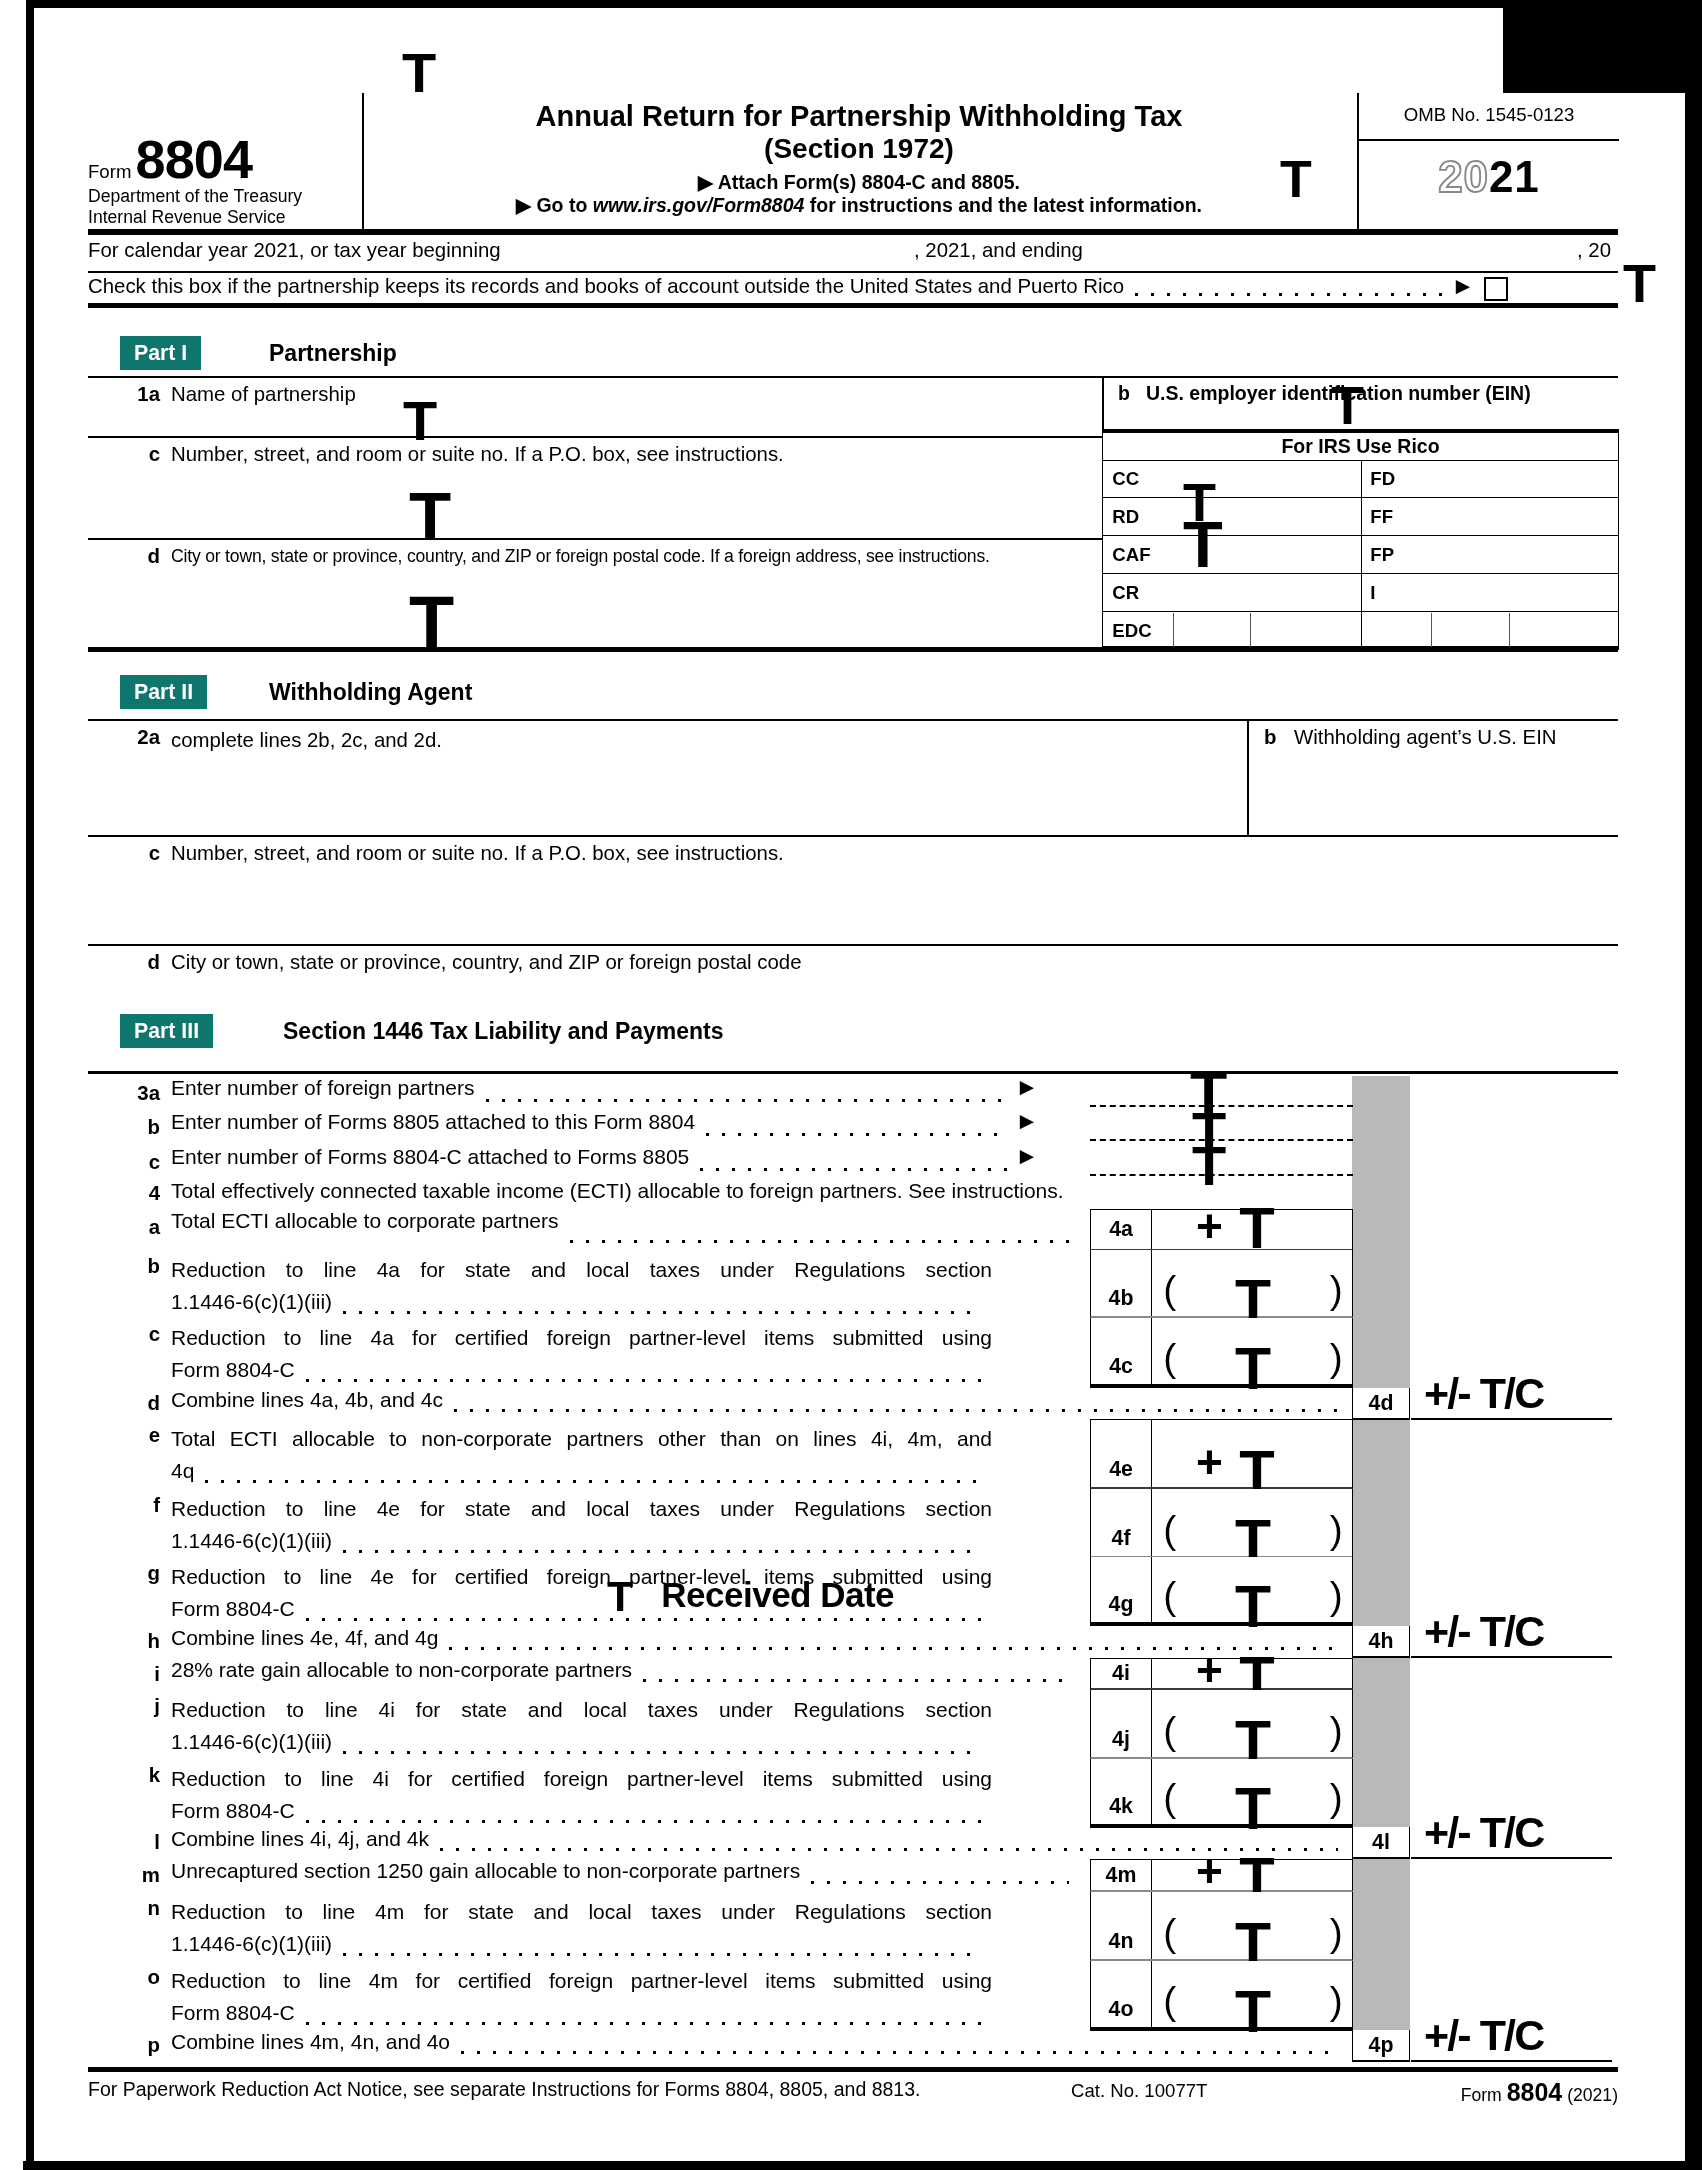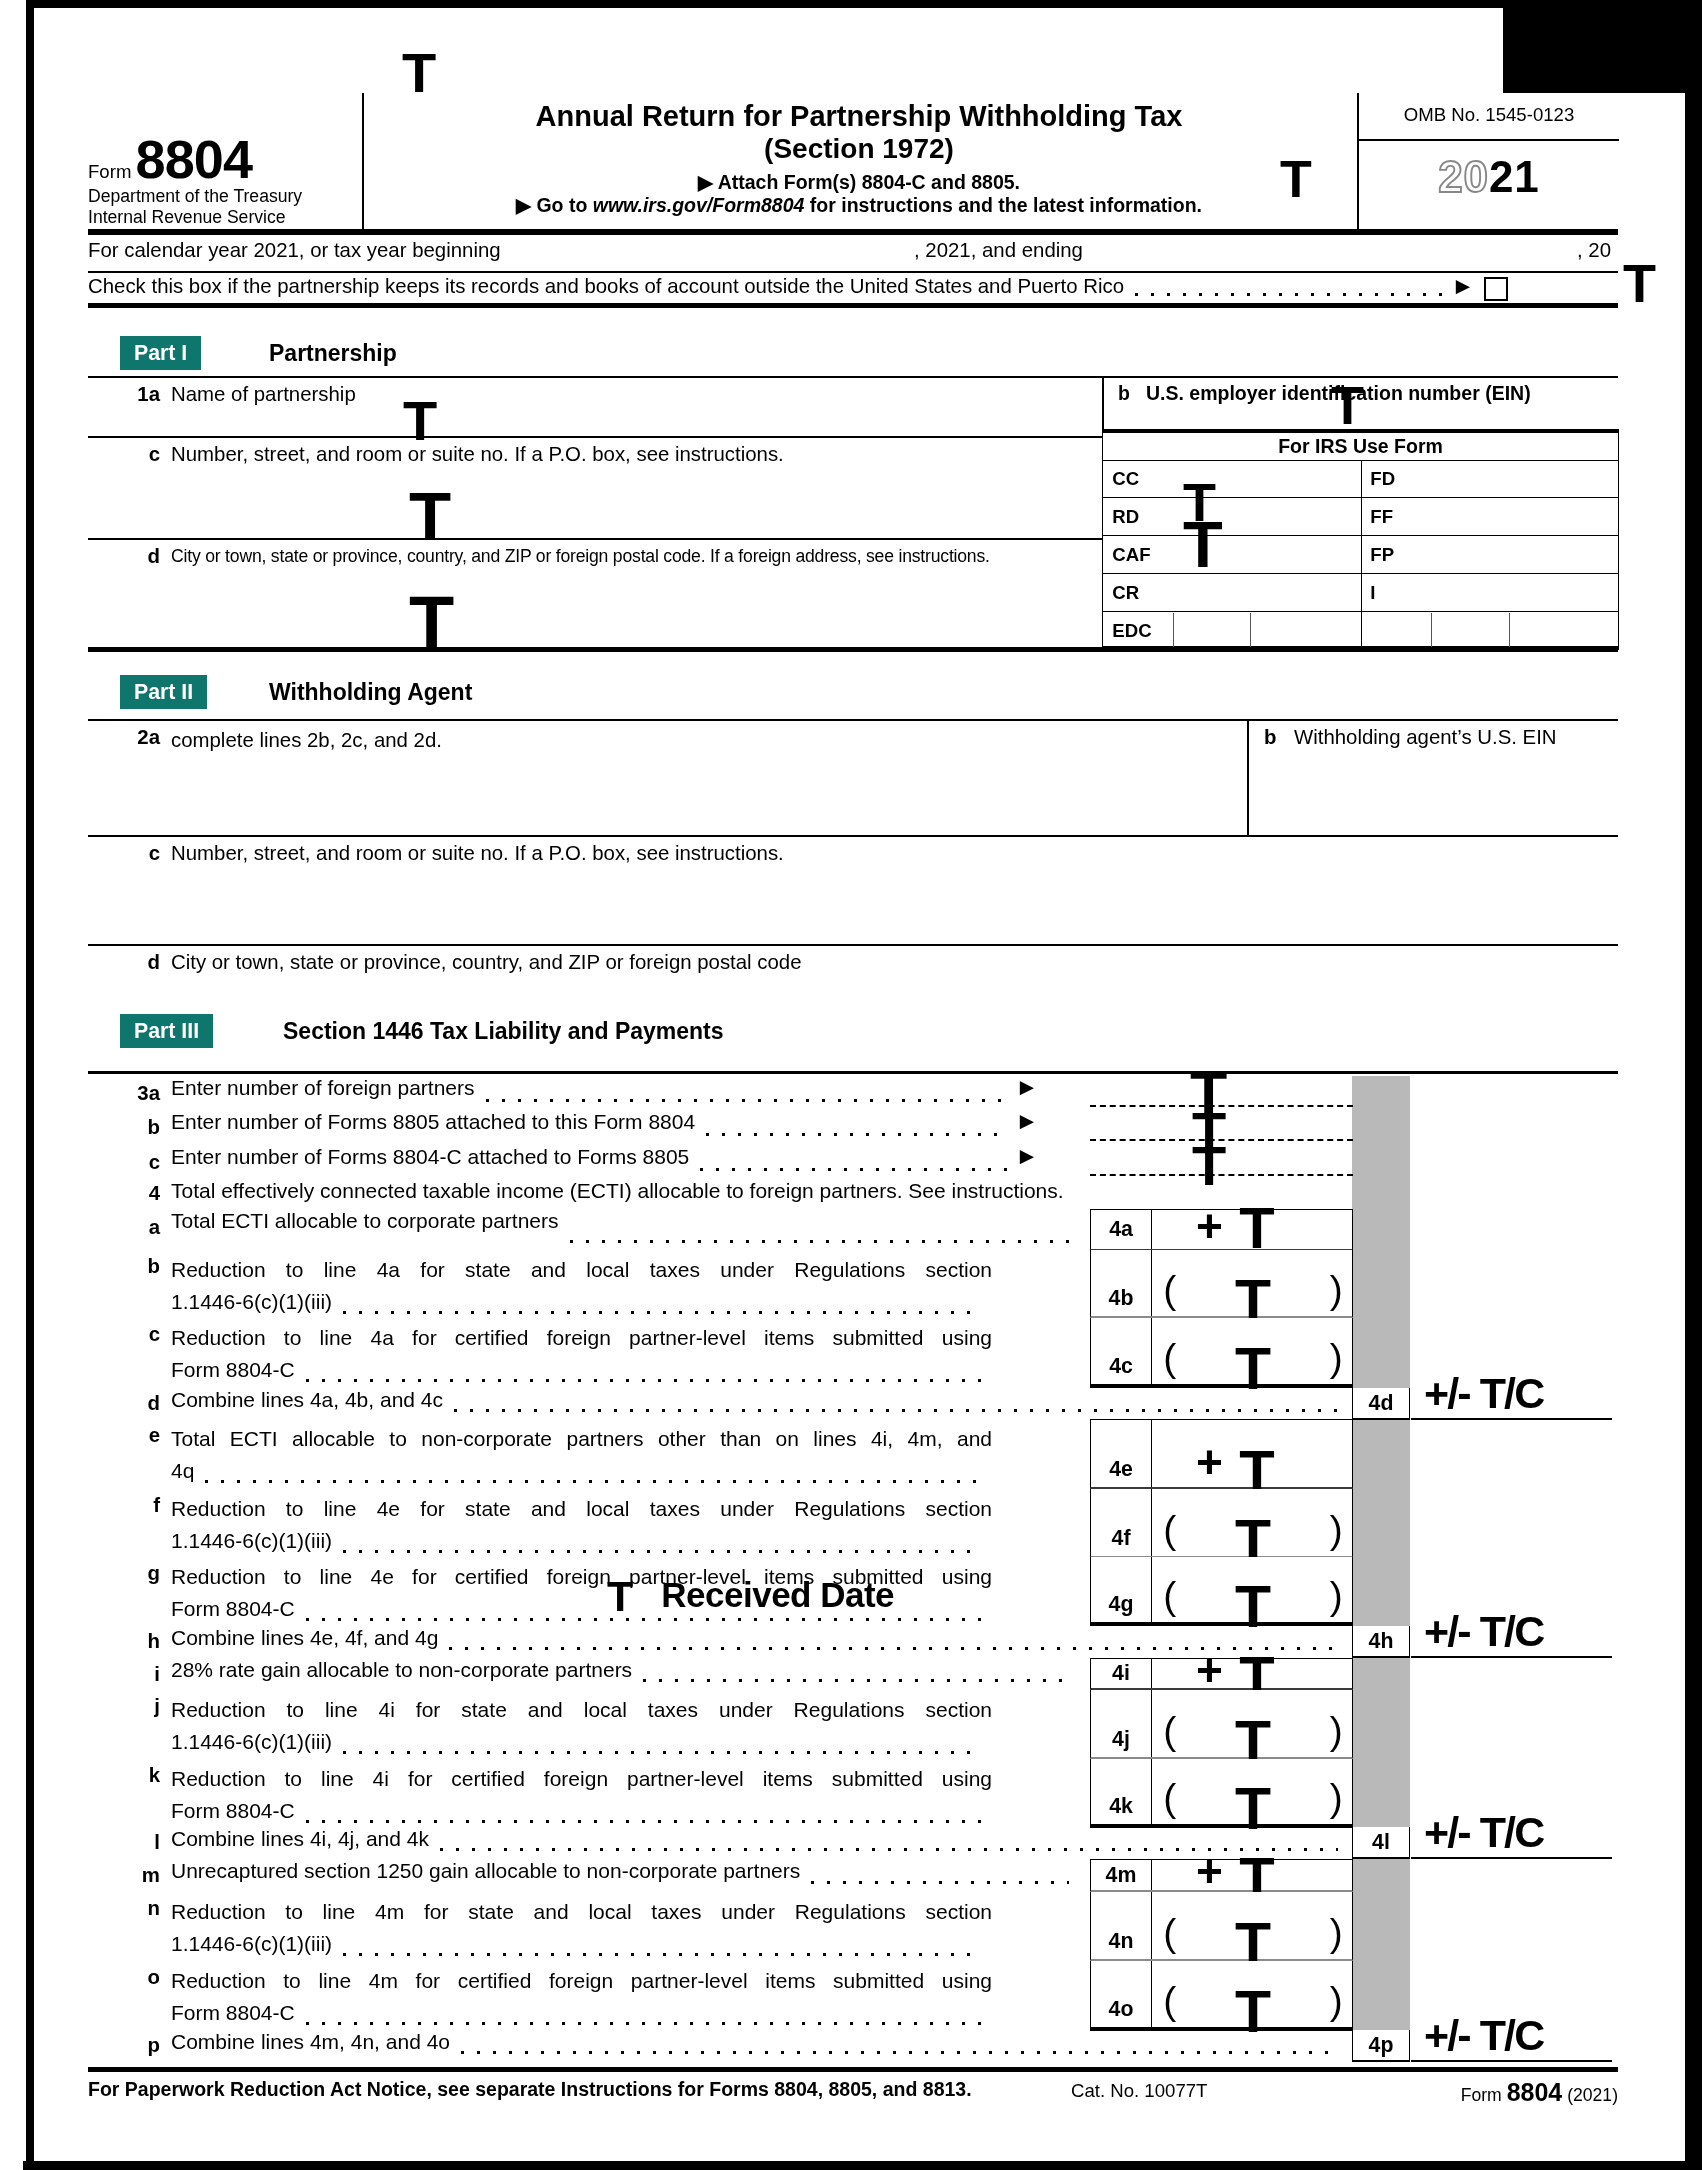--- a/index.html
+++ b/index.html
@@ -70,21 +70,21 @@
   .tt { position:absolute; left:52%; transform:translateX(-50%); top:-11px; font-size:58px; font-weight:bold; line-height:1; }
   .tt2 { position:absolute; left:50%; transform:translateX(-50%); bottom:-15px; font-size:59px; font-weight:bold; line-height:1; }
   .lp { position:absolute; left:9.3px; bottom:3.7px; font-size:39px; font-weight:400; }
   .rp { position:absolute; right:9.3px; bottom:3.7px; font-size:39px; font-weight:400; }
   .clabel { position:absolute; left:1264px; width:58px; top:0; bottom:0; background:#fff; z-index:2;
             border-left:1.9px solid #000; border-right:1.9px solid #000; border-bottom:2.3px solid #000;
             display:flex; align-items:center; justify-content:center; font-weight:bold; font-size:21.3px; }
   .centry { position:absolute; left:1323px; width:201px; top:0; bottom:0; border-bottom:2.3px solid #000; z-index:2; }
   .tc { position:absolute; left:13px; bottom:0px; font-size:43px; font-weight:bold; letter-spacing:-1.9px; }
   
-  .foot1 { font-weight:bold; font-size:19.5px; }
+  .foot1 { font-weight:normal; font-size:19.5px; }
   .foot2 { font-size:18.6px; }
   .footform { font-size:17.6px; }
   .footform b { font-size:25px; font-weight:bold; }
   .field { position:absolute; }
   .checkbox { position:absolute; width:24px; height:24px; border:2.3px solid #000; background:#fff; }
 </style>
 </head>
 <body>
 
 <div id="page">
@@ -175,21 +175,21 @@
     <span class="tmark" style="left:321px;top:586px;font-size:74px">T</span>
 
     <div class="vr" style="left:1014px;top:376px;width:1.9px;height:53px"></div>
     <div class="abs" style="left:1016px;top:376px;width:515px;height:53px">
       <span class="abs" style="left:14px;top:5.6px;font-weight:bold;font-size:19.5px">b</span>
       <span class="abs" style="left:42px;top:5.6px;font-weight:bold;font-size:19.5px">U.S. employer identification number (EIN)</span>
     </div>
     <span class="tmark" style="left:1243px;top:378px;font-size:54px">T</span>
 
     <div id="irsbox">
-      <div class="title">For IRS Use Form</div>
+      <div class="title">For IRS Use Rico</div>
       <div class="irsrow" style="top:28px">
         <span class="irslbl" style="left:0">CC</span>
         <span class="irslbl" style="left:258px">FD</span>
       </div>
       <div class="irsrow" style="top:66px">
         <span class="irslbl" style="left:0">RD</span>
         <span class="irslbl" style="left:258px">FF</span>
       </div>
       <div class="irsrow" style="top:104px">
         <span class="irslbl" style="left:0">CAF</span>

